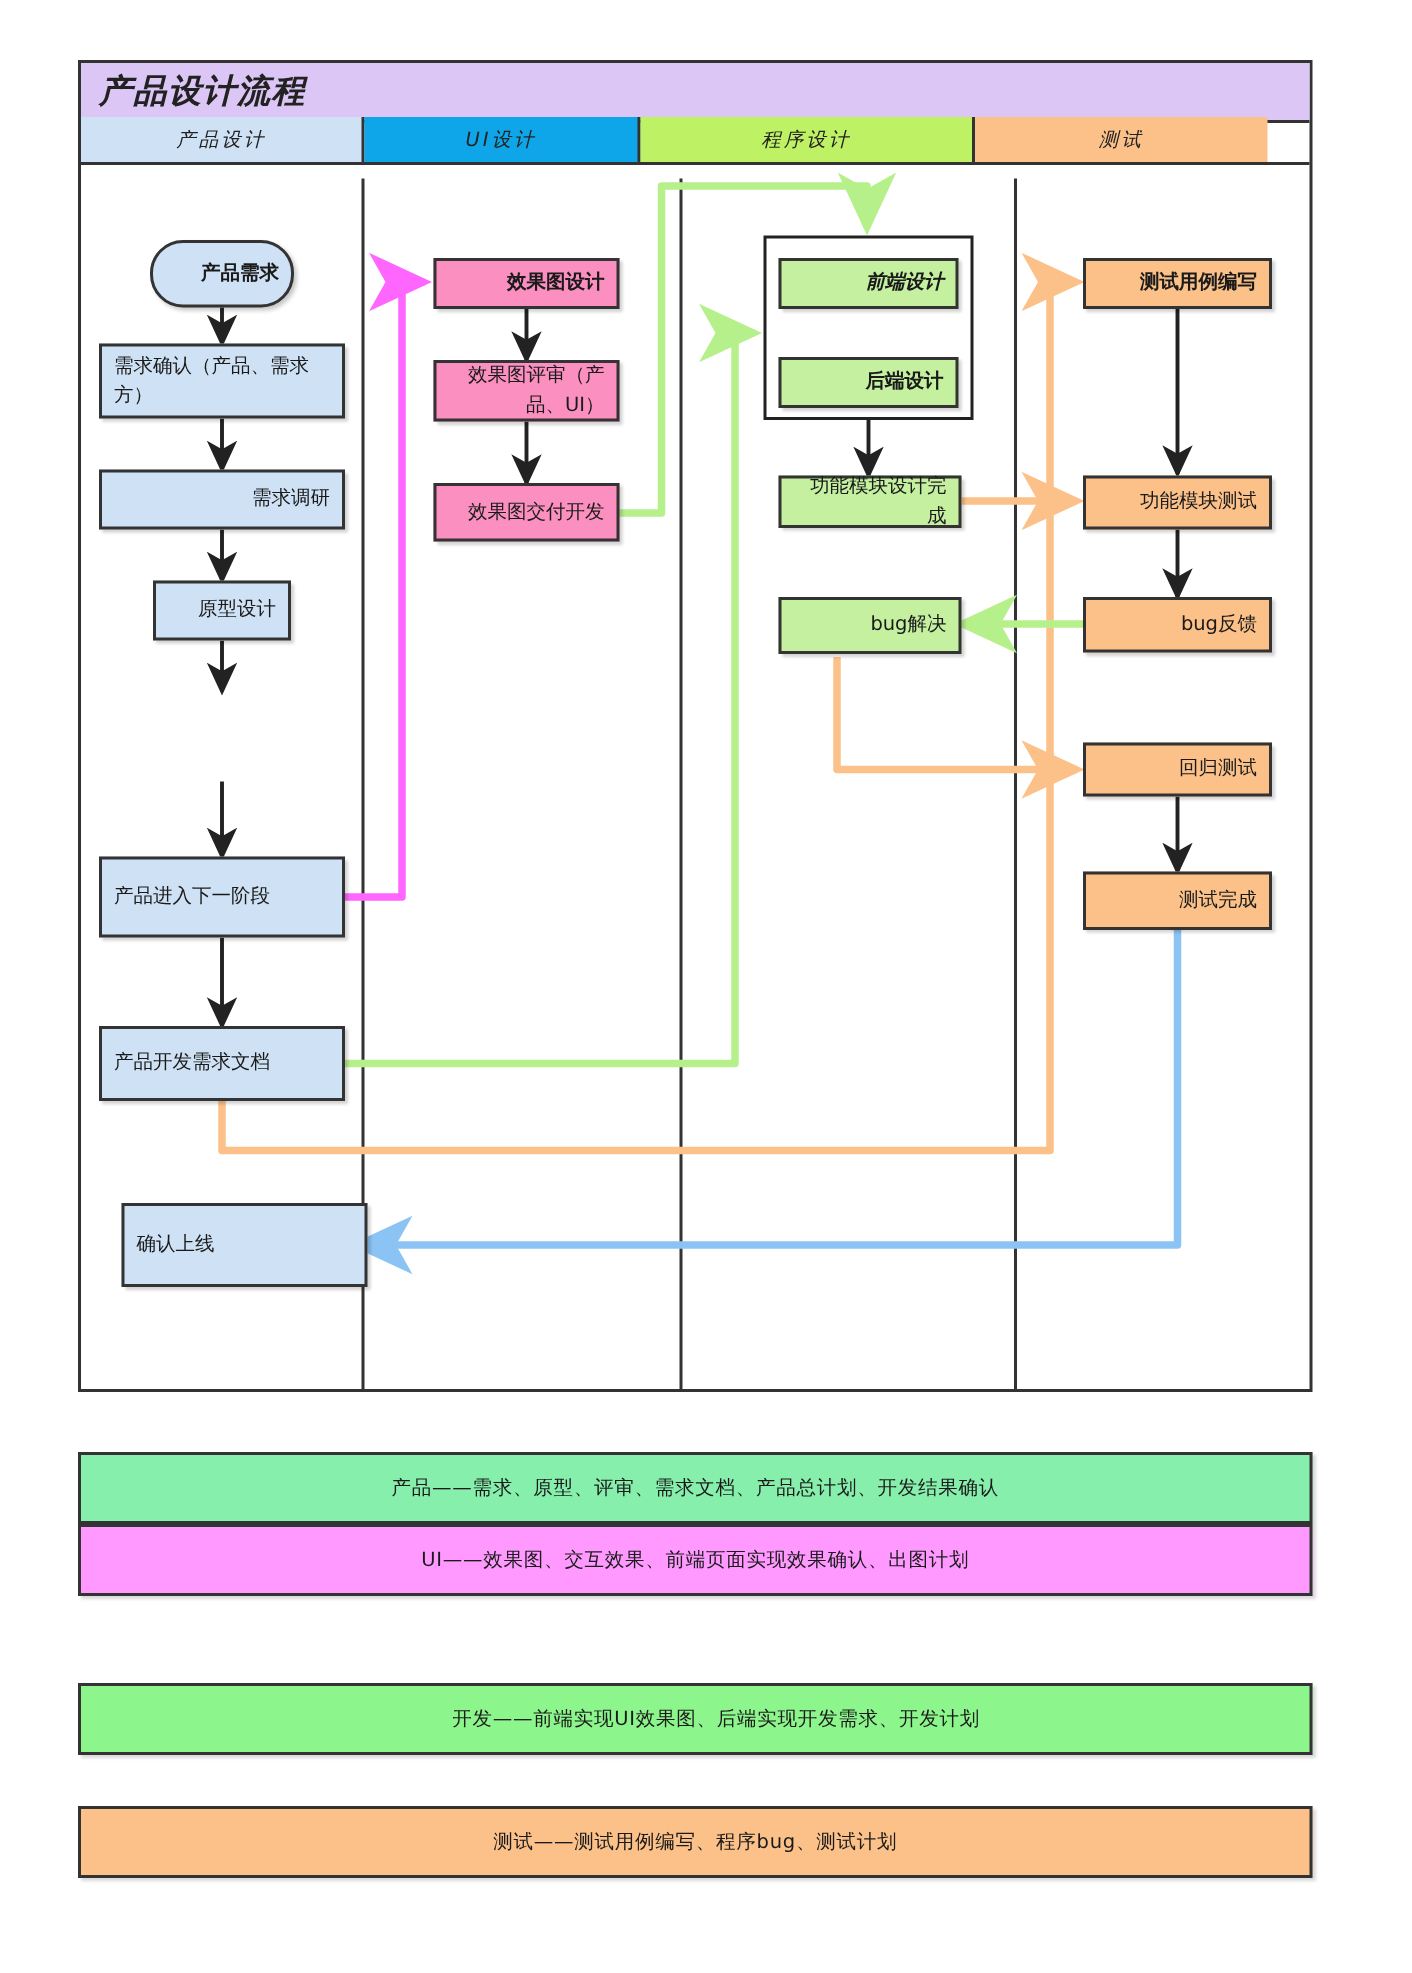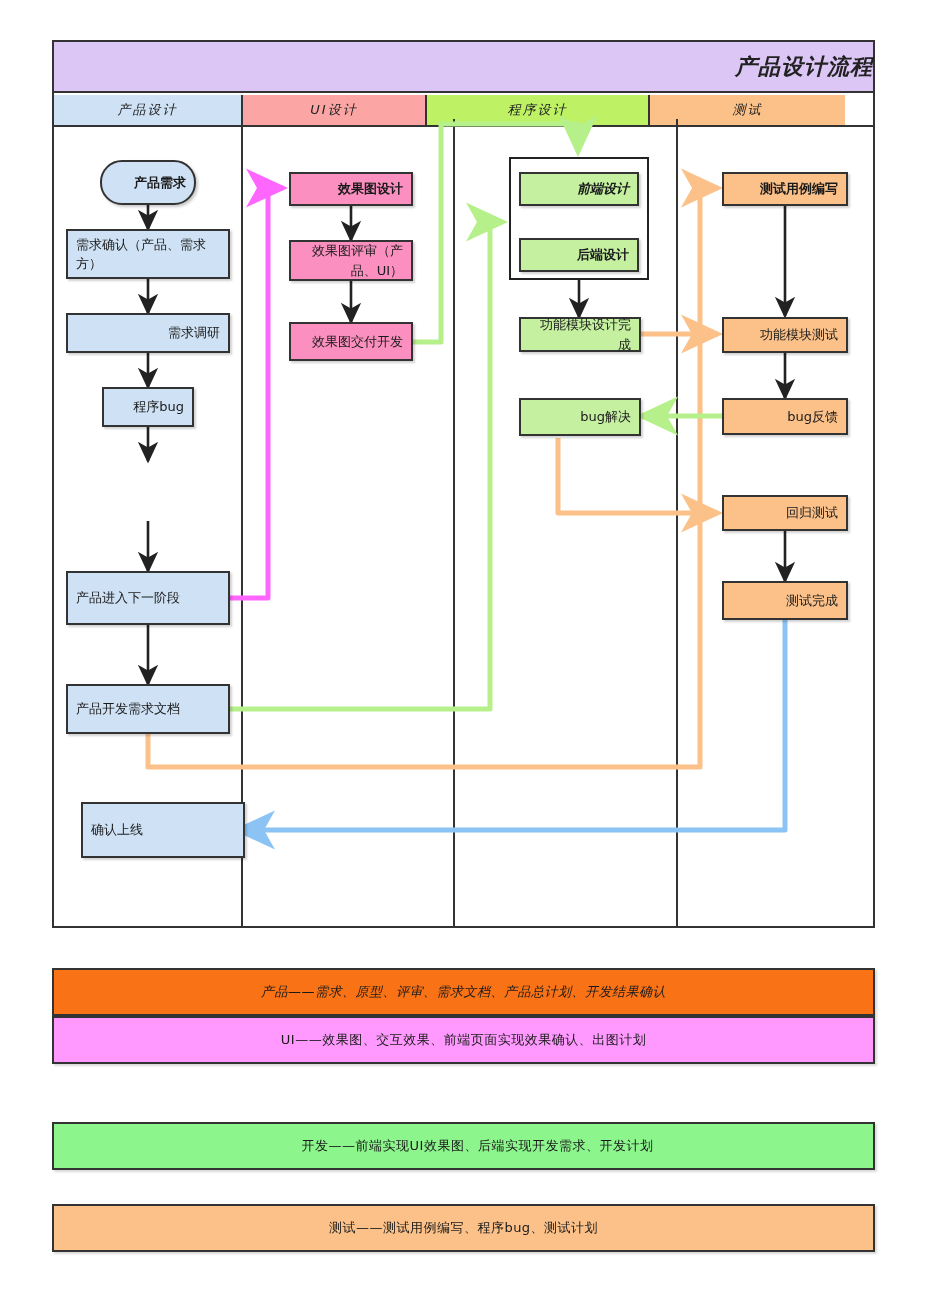--- a/index.html
+++ b/index.html
@@ -8,40 +8,40 @@
     width:941px;height:1315px;position:relative;overflow:hidden;
   }
   #root{position:absolute;left:0;top:0;width:941px;height:1315px;}
 
   
   .lane-frame{
     position:absolute;left:52px;top:40px;width:823px;height:888px;
     border:2px solid #333333;box-sizing:border-box;background:#ffffff;
   }
   .title-bar{
-    position:absolute;left:0;top:0;width:100%;height:51px;
+    position:absolute;left:0;top:0;width:100%;height:40px;
     background:#dcc6f5;border-bottom:2px solid #333333;box-sizing:border-box;
-    display:flex;align-items:center;justify-content:flex-end;
+    display:flex;align-items:center;justify-content:flex-start;padding-left:12px;
   }
   .title-bar .t{
     font-style:italic;font-weight:bold;font-size:22px;color:#222;
     letter-spacing:1px;
   }
   .head-row{
-    position:absolute;left:0;top:53px;width:100%;height:32px;
+    position:absolute;left:0;top:36px;width:100%;height:32px;
     display:flex;border-bottom:2px solid #333333;box-sizing:border-box;
   }
   .head-cell{
     display:flex;align-items:center;justify-content:center;
     font-style:italic;font-size:13px;color:#222;letter-spacing:2px;
     border-right:2px solid #333333;box-sizing:border-box;height:100%;
   }
   .head-cell:last-child{border-right:none;}
   .hc1{width:189px;background:#cfe2f5;}
-  .hc2{width:184px;background:#fca5a5;}
+  .hc2{width:184px;background:#0ea5e9;}
   .hc3{width:223px;background:#bef264;}
   .hc4{width:195px;background:#fbc189;}
 
   .lane-body{position:absolute;left:0;top:77px;width:100%;height:809px;}
   .lane-div{position:absolute;top:0;width:0;height:100%;border-left:2px solid #333333;}
 
   
   .node{
     position:absolute;box-sizing:border-box;
     border:2px solid #333333;
@@ -64,21 +64,21 @@
   }
 
   
   .legend{
     position:absolute;left:52px;width:823px;height:48px;
     border:2px solid #333333;box-sizing:border-box;
     display:flex;align-items:center;justify-content:center;
     font-size:13px;color:#1a1a1a;letter-spacing:0.5px;
     box-shadow:2px 2px 2px rgba(0,0,0,0.15);
   }
-  .lg-blue{background:#f97316;font-style:italic;}
+  .lg-blue{background:#86efac;}
   .lg-mag{background:#ff99ff;}
   .lg-grn{background:#8cf58c;padding-left:28px;}
   .lg-org{background:#fbc189;}
 
   svg.conn{position:absolute;left:0;top:0;width:941px;height:1315px;pointer-events:none;}
 </style>
 </head>
 <body>
 
 <div id="root">
@@ -186,21 +186,21 @@
 
   <div class="node blue lft" style="left:66px;top:229px;width:164px;height:50px;">
     <span class="lbl">需求确认（产品、需求方）</span>
   </div>
 
   <div class="node blue ctr" style="left:66px;top:313px;width:164px;height:40px;">
     <span class="lbl">需求调研</span>
   </div>
 
   <div class="node blue ctr" style="left:102px;top:387px;width:92px;height:40px;">
-    <span class="lbl">程序bug</span>
+    <span class="lbl">原型设计</span>
   </div>
 
 
   <div class="node blue lft" style="left:66px;top:571px;width:164px;height:54px;">
     <span class="lbl">产品进入下一阶段</span>
   </div>
 
   <div class="node blue lft" style="left:66px;top:684px;width:164px;height:50px;">
     <span class="lbl">产品开发需求文档</span>
   </div>

